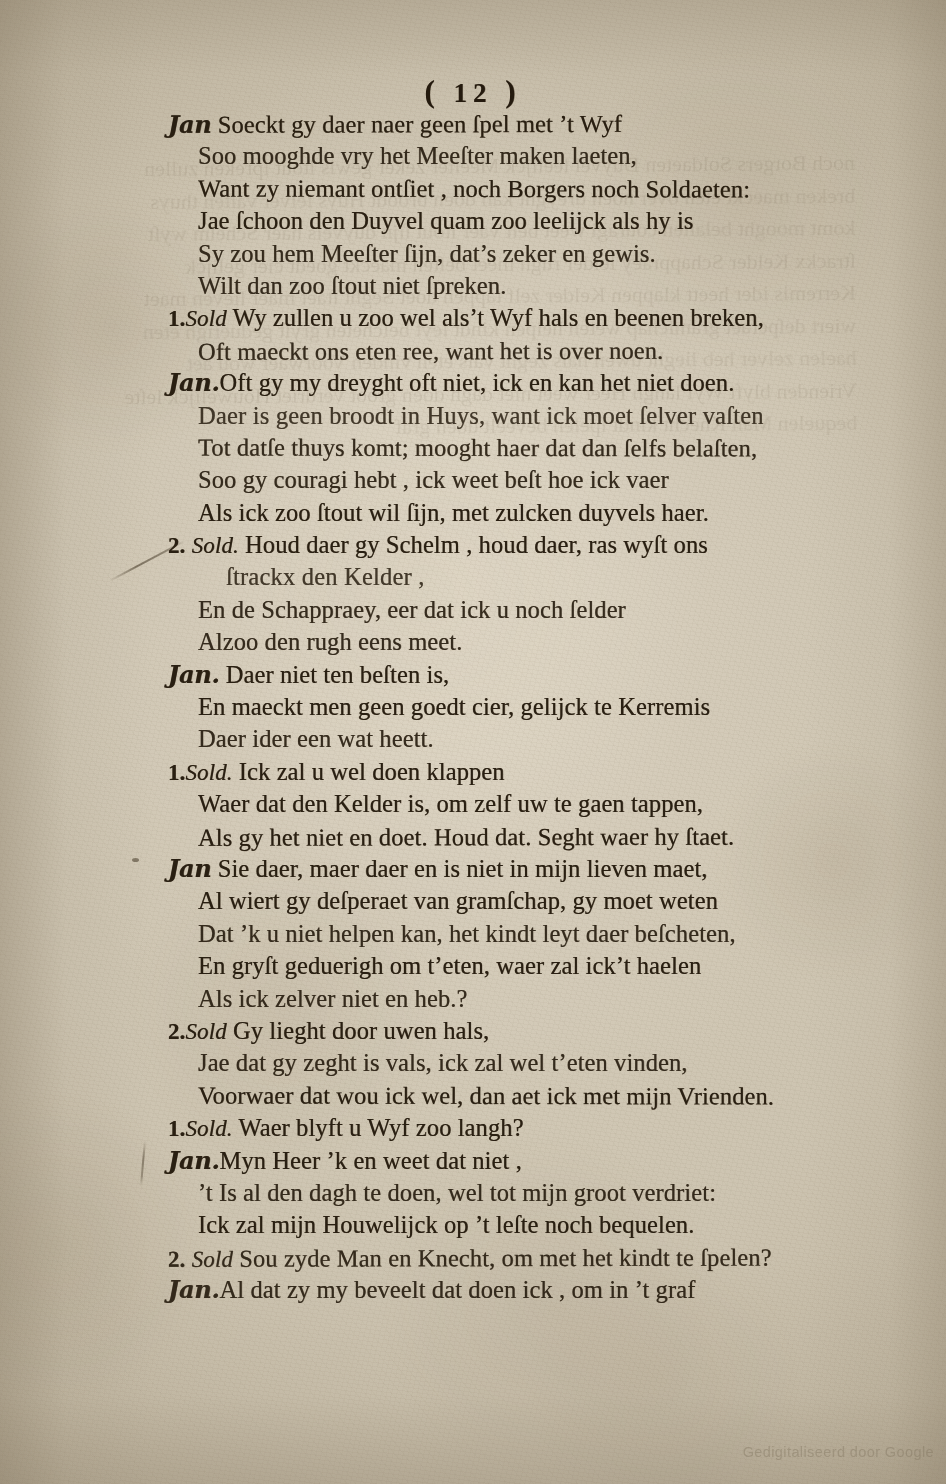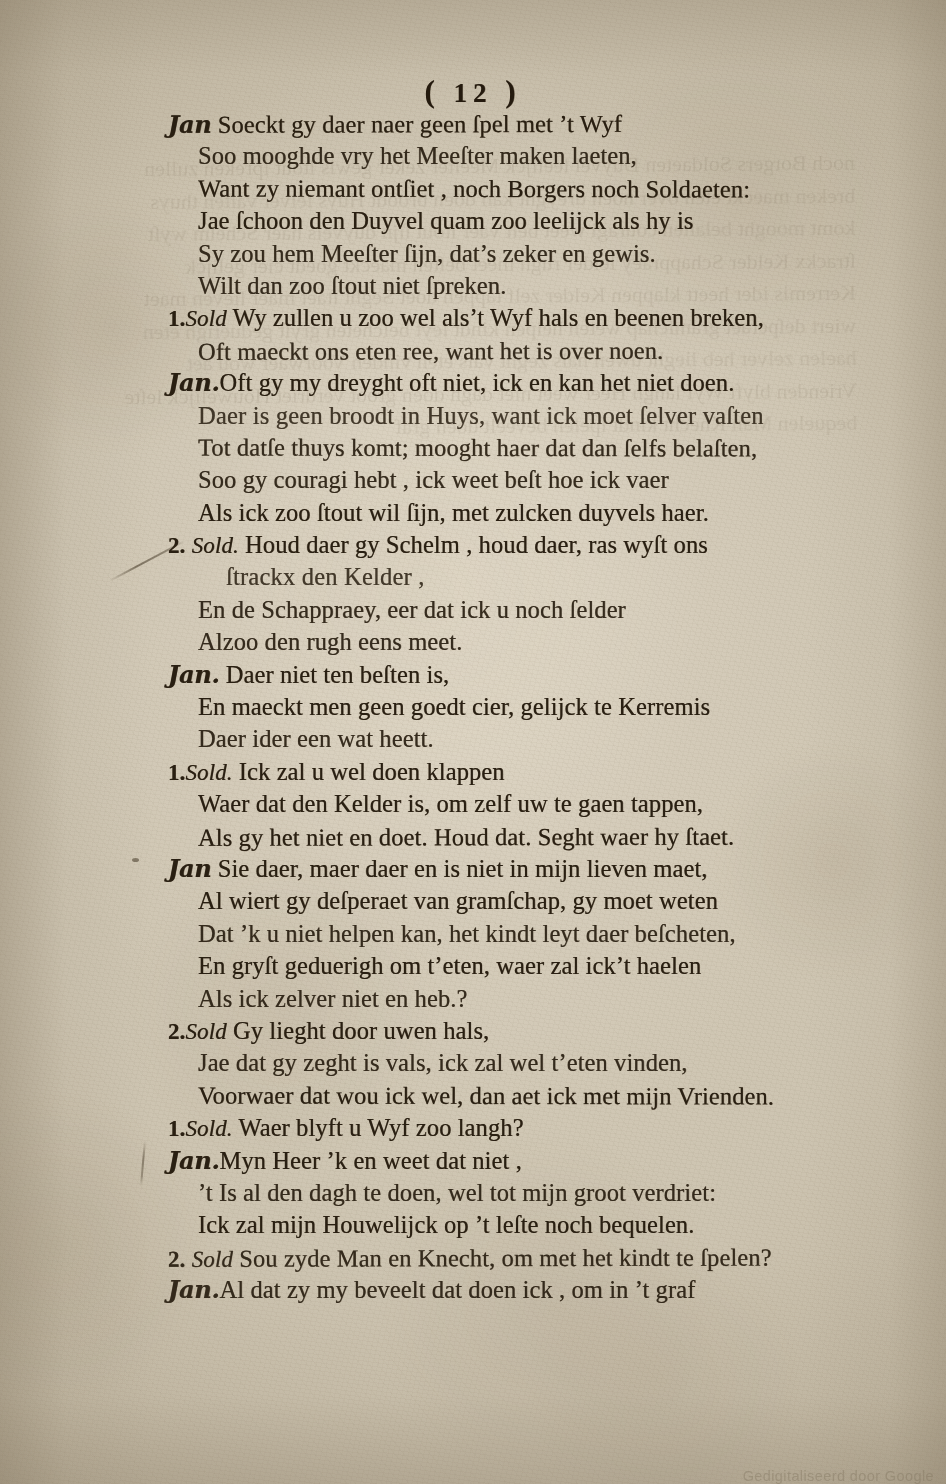--- a/index.html
+++ b/index.html
@@ -190,21 +190,21 @@
     width: 7px; height: 4px;
     background: rgba(55,43,26,0.50);
     border-radius: 50%;
     filter: blur(0.4px);
   }
 
   
   .watermark {
     position: absolute;
     right: 12px;
-    bottom: 0;
+    bottom: 24px;
     font-family: "Liberation Sans", sans-serif;
     font-size: 14.5px;
     letter-spacing: 0.4px;
     color: rgba(128,116,96,0.42);
     white-space: nowrap;
   }
 
   
   .scan-soften {
     position: absolute;

